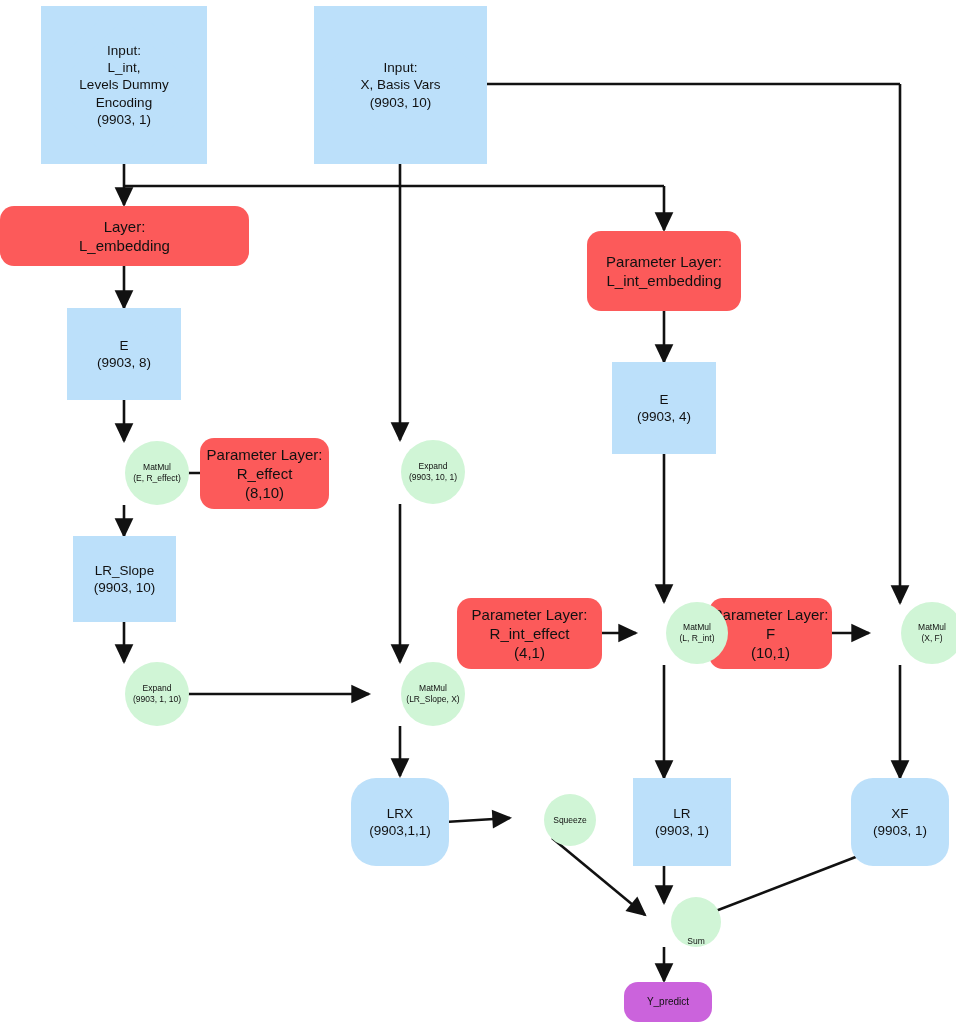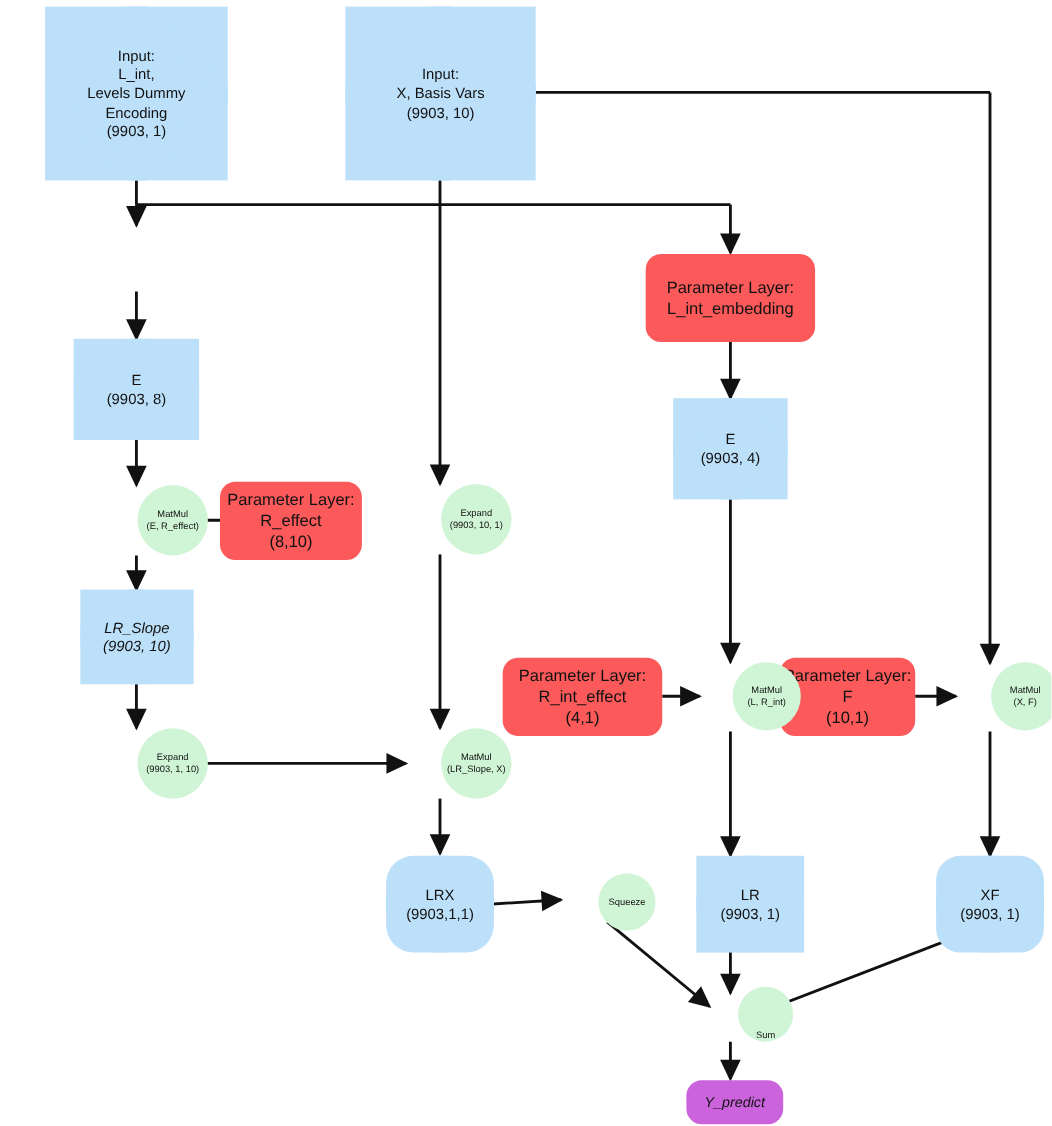--- a/index.html
+++ b/index.html
@@ -56,21 +56,21 @@
 
   
   .circle {
     border-radius: 50%;
     background: #d0f5d6;
   }
 
   .t-lg { font-size: 15px; }
   .t-md { font-size: 13.5px; }
   .t-sm { font-size: 8.5px; margin-left: 32px; }
-  .t-xs { font-size: 13px; font-style: italic; }
+  .t-xs { font-size: 10px; }
 </style>
 </head>
 <body>
 
 <div id="canvas">
 
   <svg id="edges" viewBox="0 0 956 1024">
     <defs>
       <marker id="ah" markerWidth="9" markerHeight="9" refX="7.2" refY="4.5" orient="auto" markerUnits="strokeWidth">
         <path d="M0.4,0.9 L8,4.5 L0.4,8.1 z" fill="#111111"></path>
@@ -149,21 +149,21 @@
   </div>
 
   <div class="node diamond t-md" style="left:67px; top:308px; width:114px; height:92px;">
     <svg class="shape" viewBox="0 0 114 92" preserveAspectRatio="none">
       <path d="M57,2 L112,46 L57,90 L2,46 Z" fill="#bce0fa" stroke="#bce0fa" stroke-width="14" stroke-linejoin="round"></path>
     </svg>
     <span class="lbl" style="position:relative;">E
 (9903, 8)</span>
   </div>
 
-  <div class="node diamond t-md" style="left:73px; top:536px; width:103px; height:86px;font-style:italic;">
+  <div class="node diamond t-md" style="left:73px; top:536px; width:103px; height:86px;">
     <svg class="shape" viewBox="0 0 103 86" preserveAspectRatio="none">
       <path d="M51.5,2 L101,43 L51.5,84 L2,43 Z" fill="#bce0fa" stroke="#bce0fa" stroke-width="14" stroke-linejoin="round"></path>
     </svg>
     <span class="lbl" style="position:relative;">LR_Slope
 (9903, 10)</span>
   </div>
 
   <div class="node diamond t-md" style="left:612px; top:362px; width:104px; height:92px;">
     <svg class="shape" viewBox="0 0 104 92" preserveAspectRatio="none">
       <path d="M52,2 L102,46 L52,90 L2,46 Z" fill="#bce0fa" stroke="#bce0fa" stroke-width="14" stroke-linejoin="round"></path>
@@ -189,20 +189,24 @@
   </div>
 
   <div class="node diamond t-md" style="left:851px; top:778px; width:98px; height:88px;border-radius:22px;">
     <svg class="shape" viewBox="0 0 98 88" preserveAspectRatio="none">
       <path d="M49,2 L96,44 L49,86 L2,44 Z" fill="#bce0fa" stroke="#bce0fa" stroke-width="14" stroke-linejoin="round"></path>
     </svg>
     <span class="lbl" style="position:relative;">XF
 (9903, 1)</span>
   </div>
 
+  <div class="node rect layer t-lg" style="left:0px; top:206px; width:249px; height:60px;">
+    <span class="lbl">Layer:
+L_embedding</span>
+  </div>
 
   <div class="node rect layer t-lg" style="left:587px; top:231px; width:154px; height:80px;">
     <span class="lbl">Parameter Layer:
 L_int_embedding</span>
   </div>
 
   <div class="node rect layer t-lg" style="left:200px; top:438px; width:129px; height:71px;">
     <span class="lbl">Parameter Layer:
 R_effect
 (8,10)</span>

